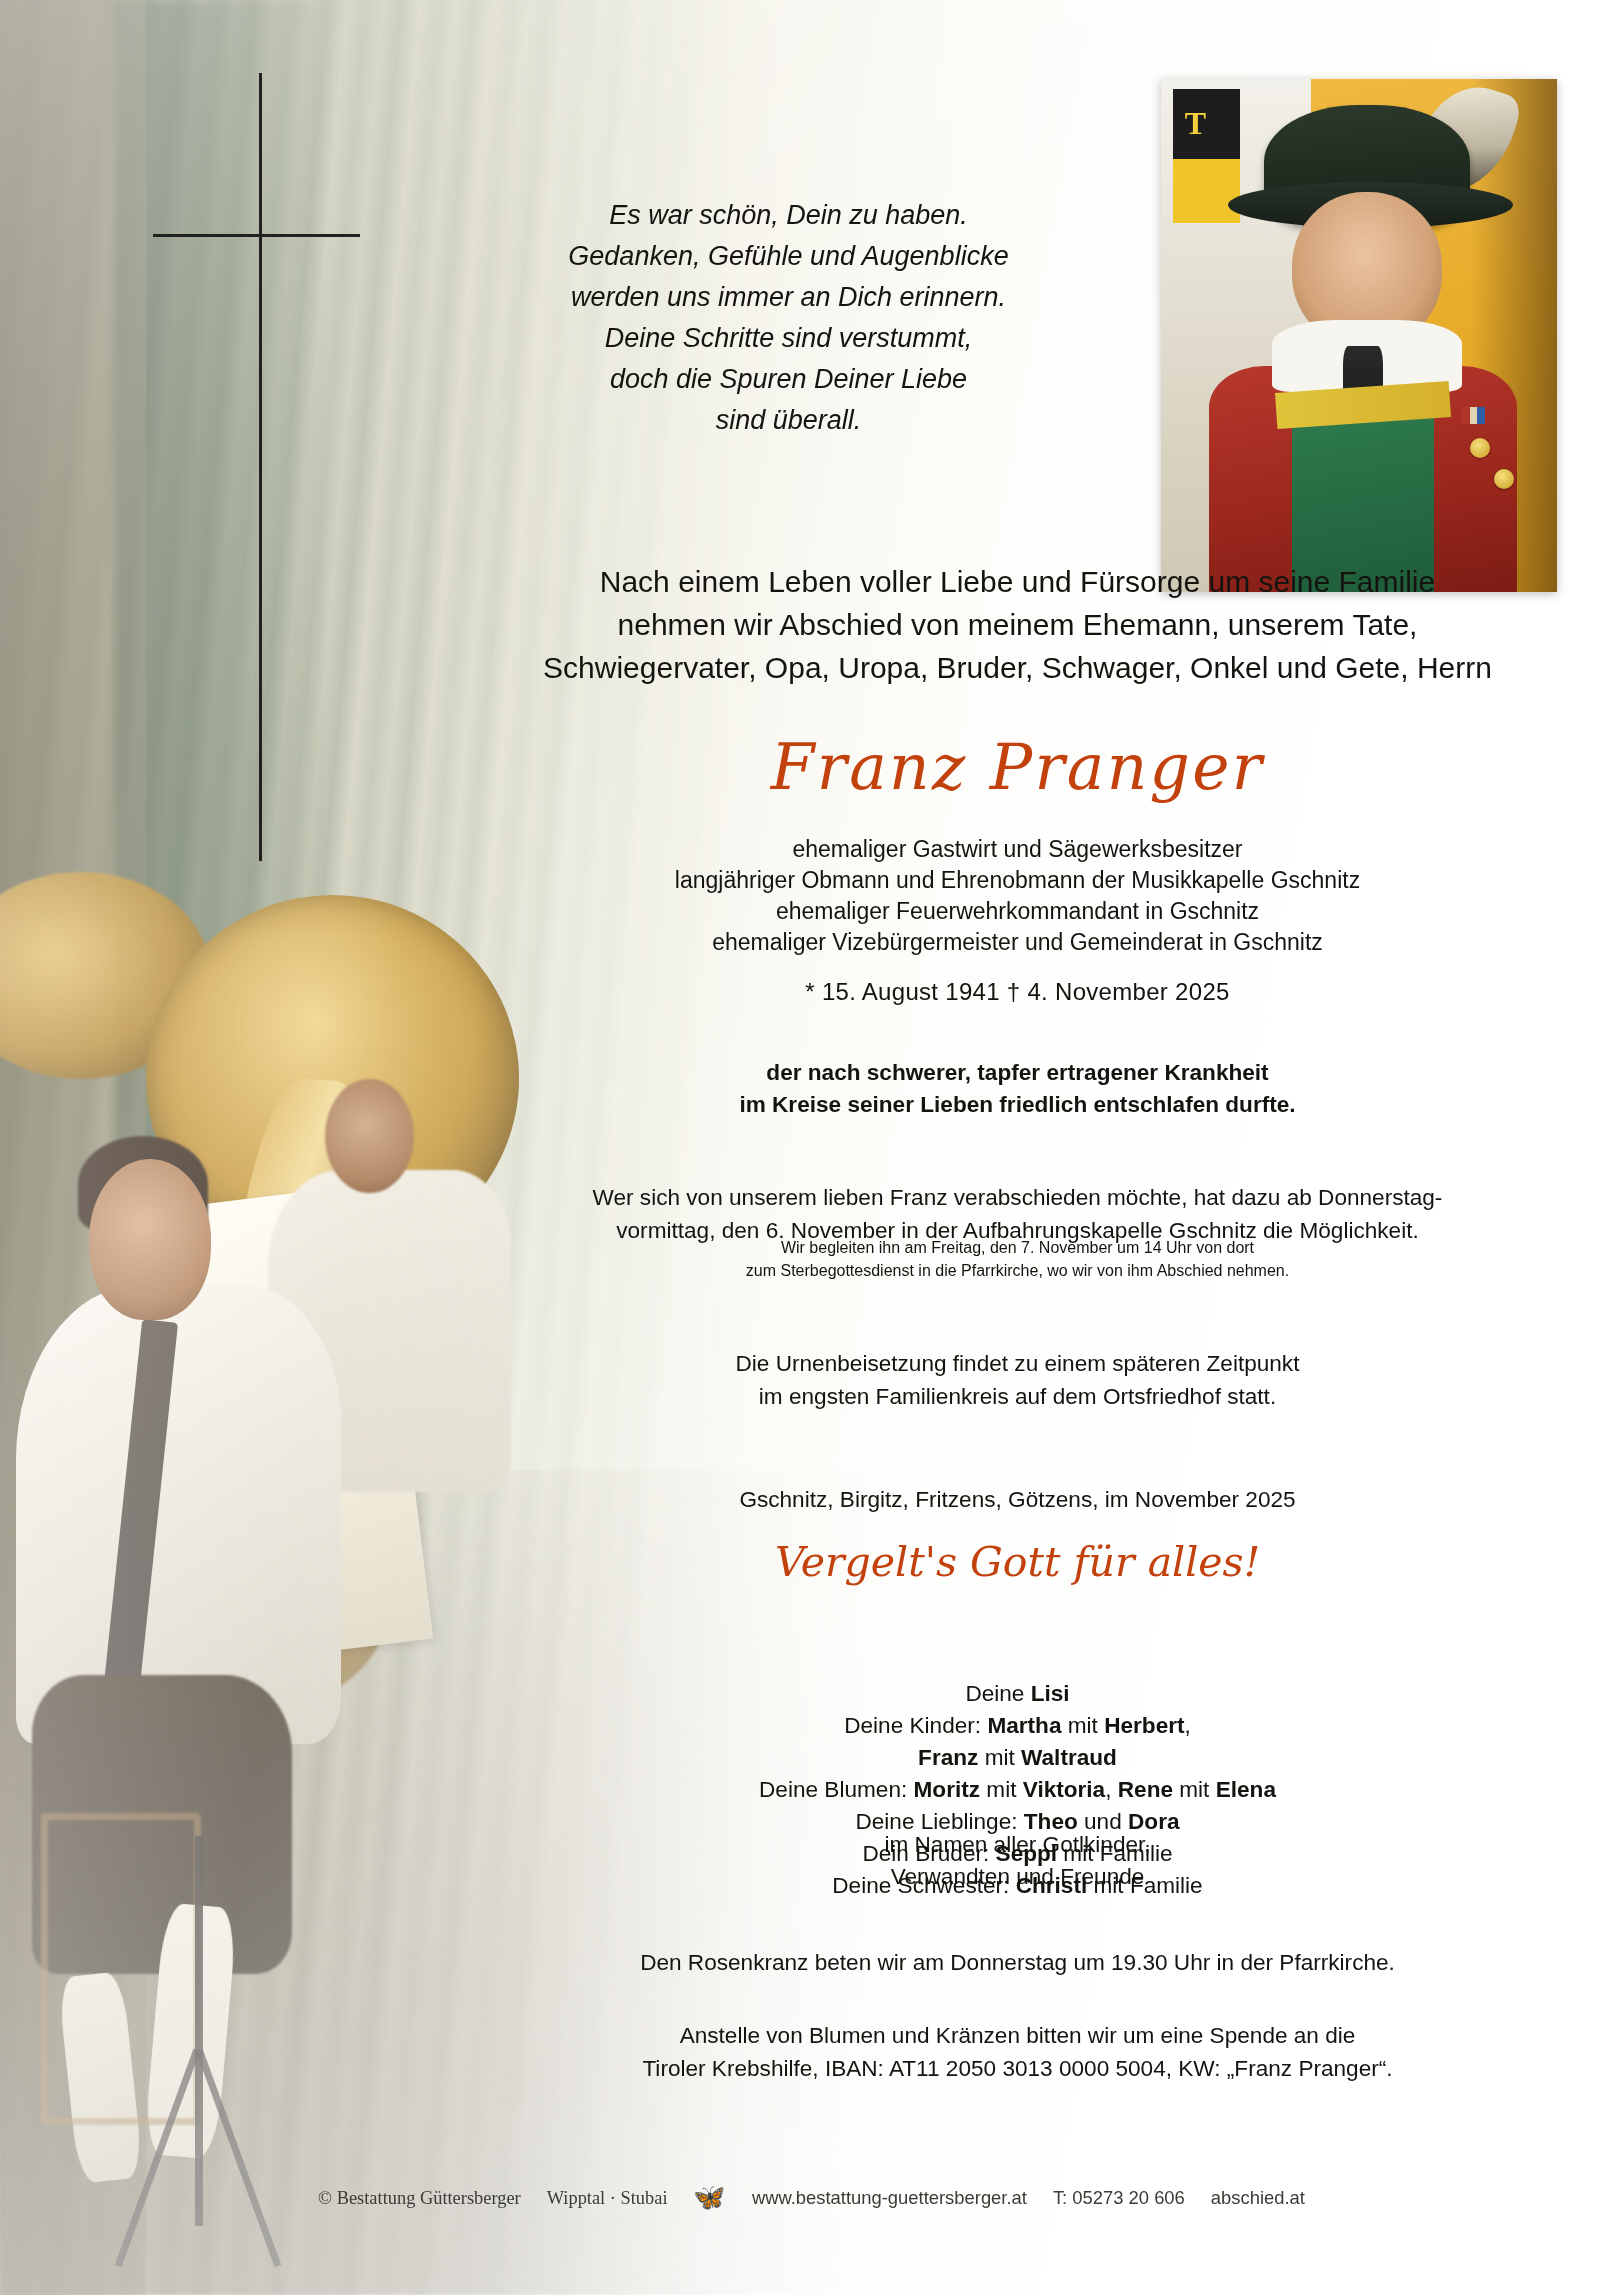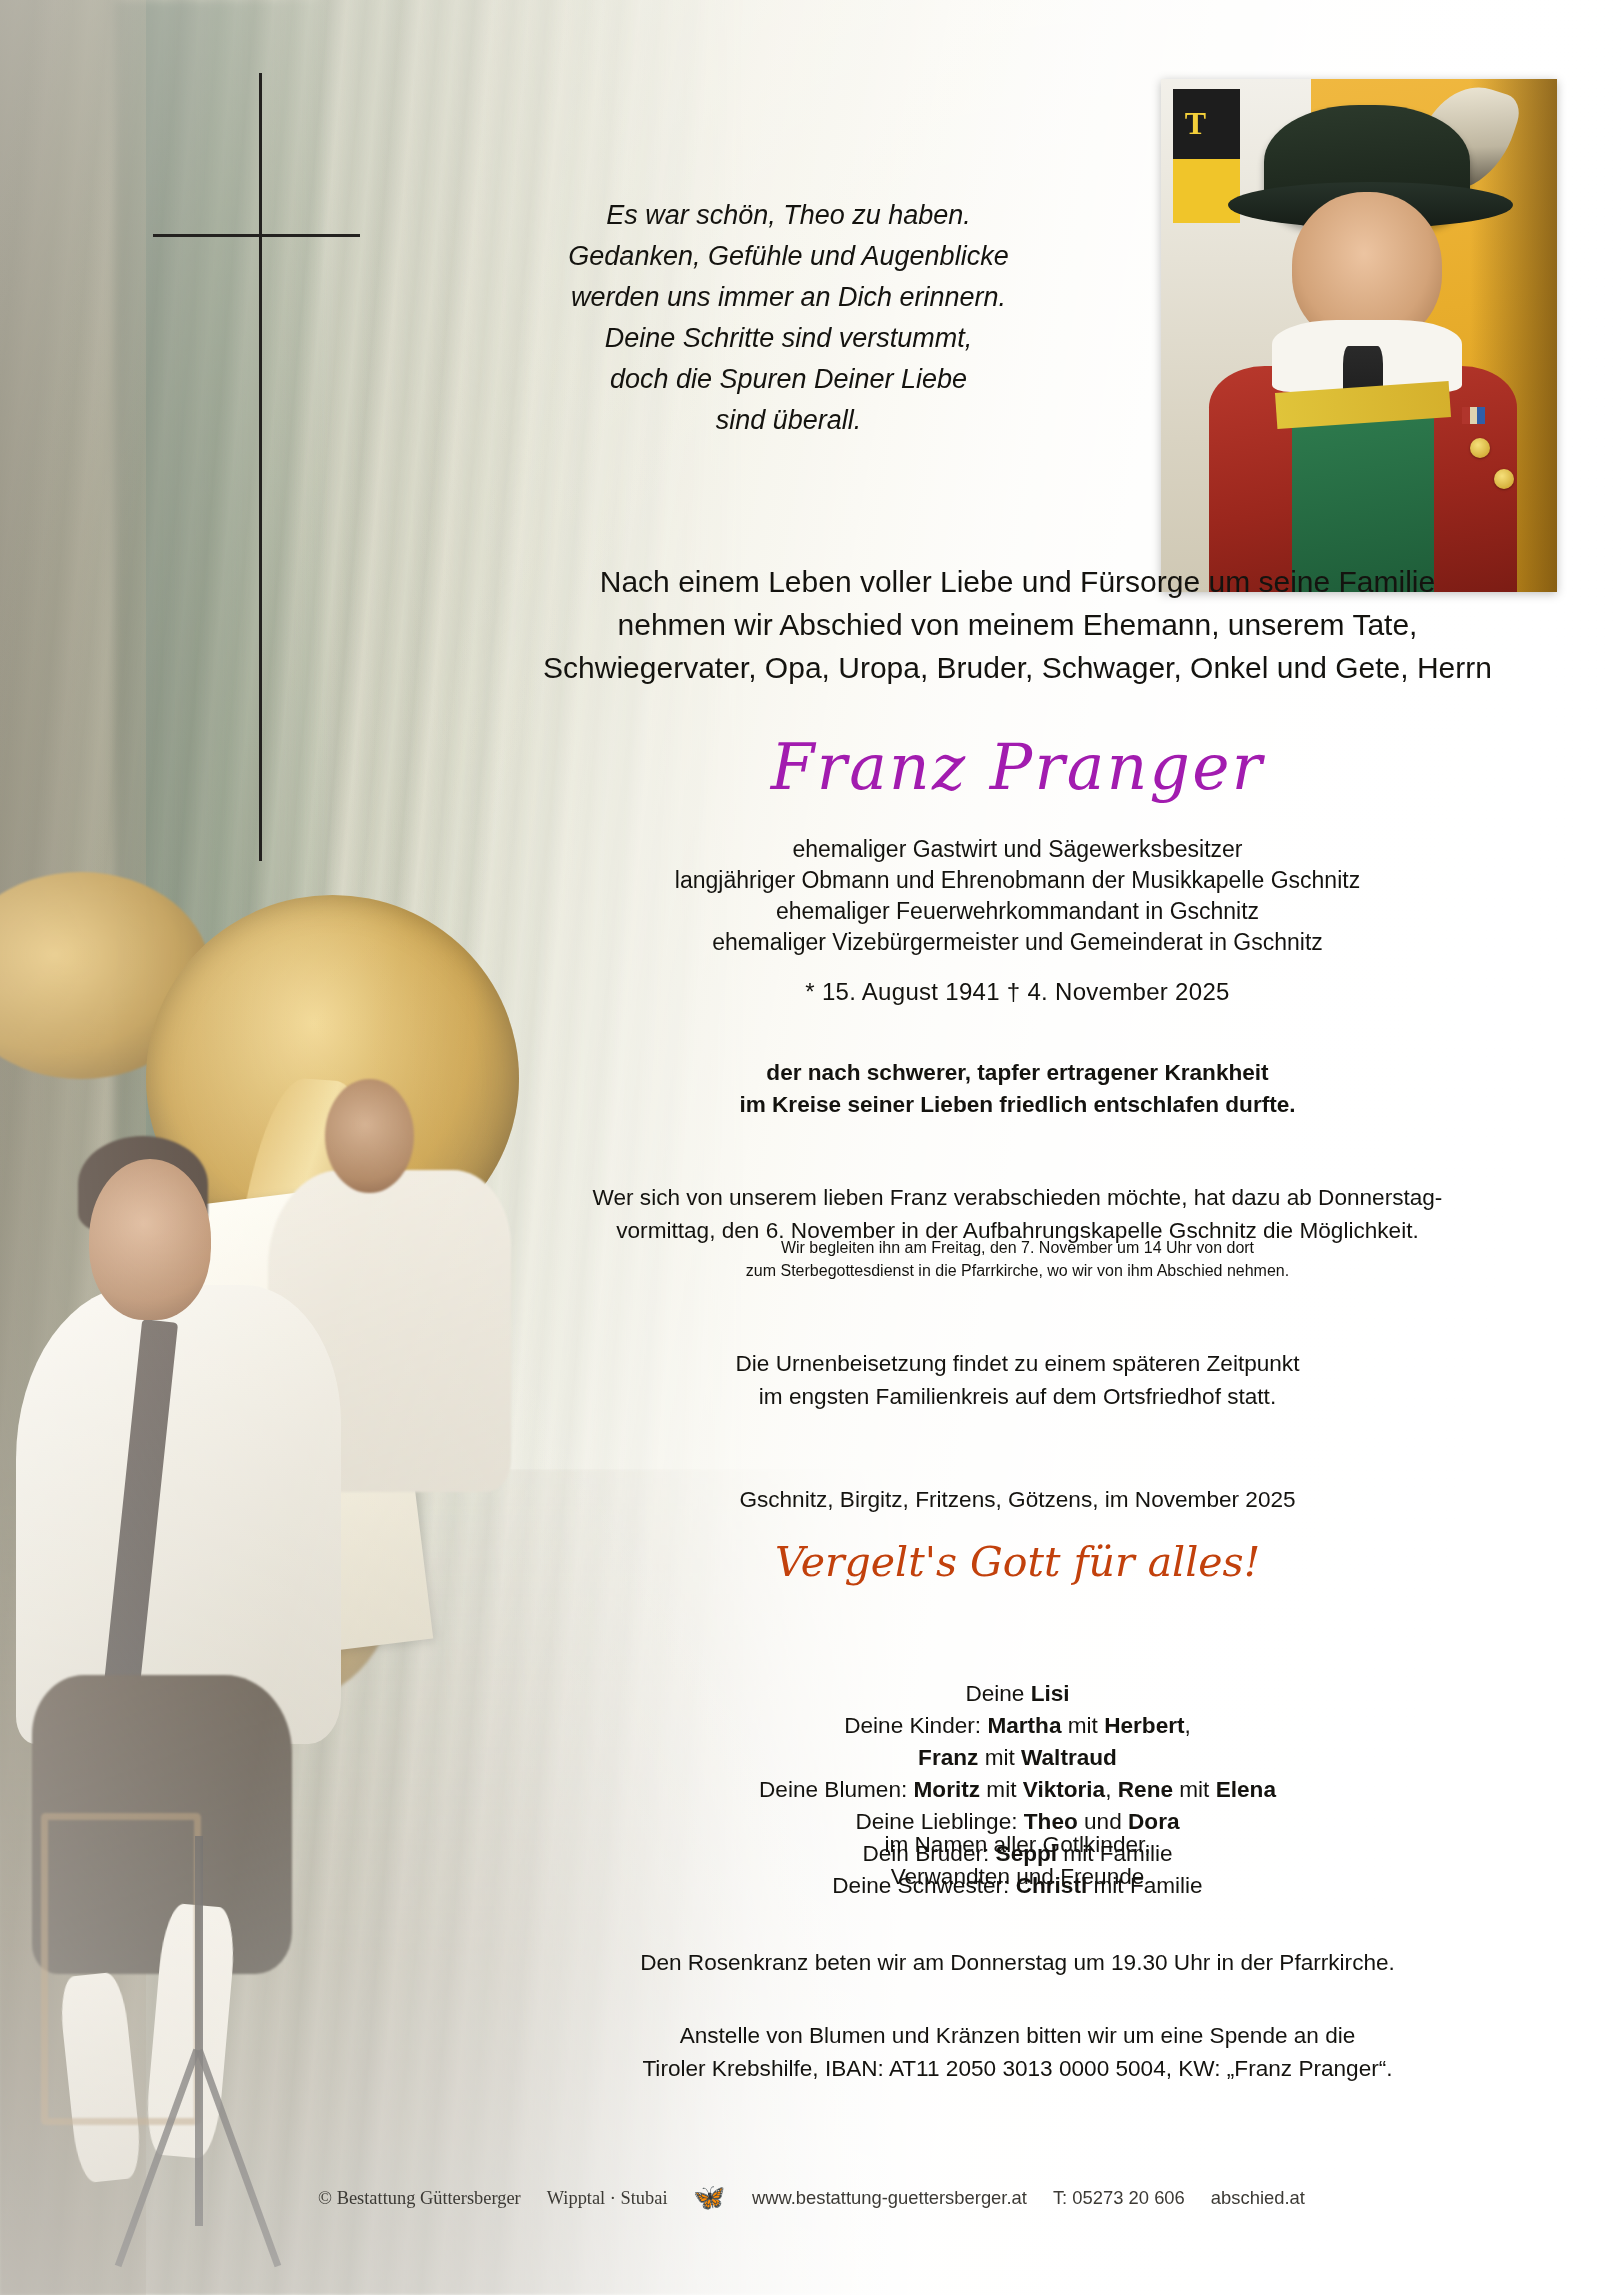--- a/index.html
+++ b/index.html
@@ -391,21 +391,21 @@
     font-size: 30px;
     line-height: 1.44;
   }
   .name {
     top: 731px;
     font-family: "DejaVu Serif", "Liberation Serif", serif;
     font-style: italic;
     font-size: 63px;
     letter-spacing: 2.3px;
     font-weight: 400;
-    color: #a21caf;
+    color: #c2410c;
   }
   .roles {
     top: 834px;
     font-size: 23px;
     line-height: 1.35;
   }
   .dates {
     top: 978px;
     font-size: 24px;
     letter-spacing: 0.3px;
@@ -544,21 +544,21 @@
     <div class="p-collar"></div>
     <div class="p-tie"></div>
     <div class="p-apron"></div>
     <div class="p-sash"></div>
     <div class="p-medal" style="left:78%; top:70%;"></div>
     <div class="p-medal" style="left:84%; top:76%;"></div>
     <div class="p-ribbon" style="left:76%; top:64%;"></div>
   </div>
 
   <div class="poem">
-    <div>Es war schön, Theo zu haben.</div>
+    <div>Es war schön, Dein zu haben.</div>
     <div>Gedanken, Gefühle und Augenblicke</div>
     <div>werden uns immer an Dich erinnern.</div>
     <div>Deine Schritte sind verstummt,</div>
     <div>doch die Spuren Deiner Liebe</div>
     <div>sind überall.</div>
   </div>
 
   <div class="block intro">
     <div>Nach einem Leben voller Liebe und Fürsorge um seine Familie</div>
     <div>nehmen wir Abschied von meinem Ehemann, unserem Tate,</div>

